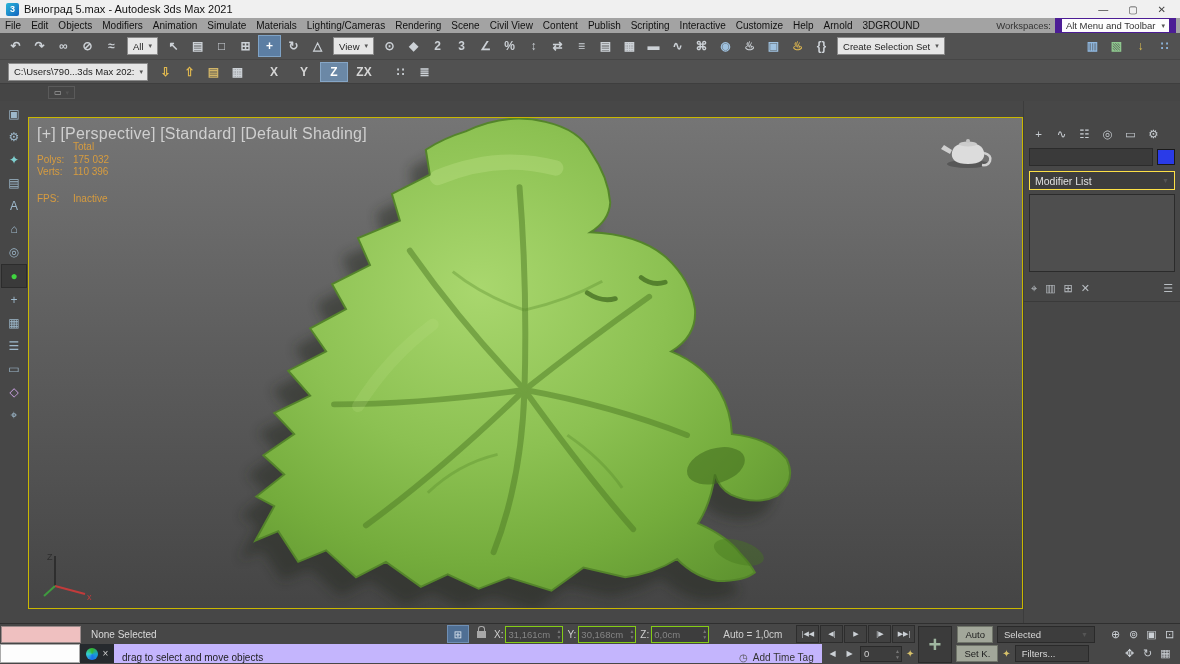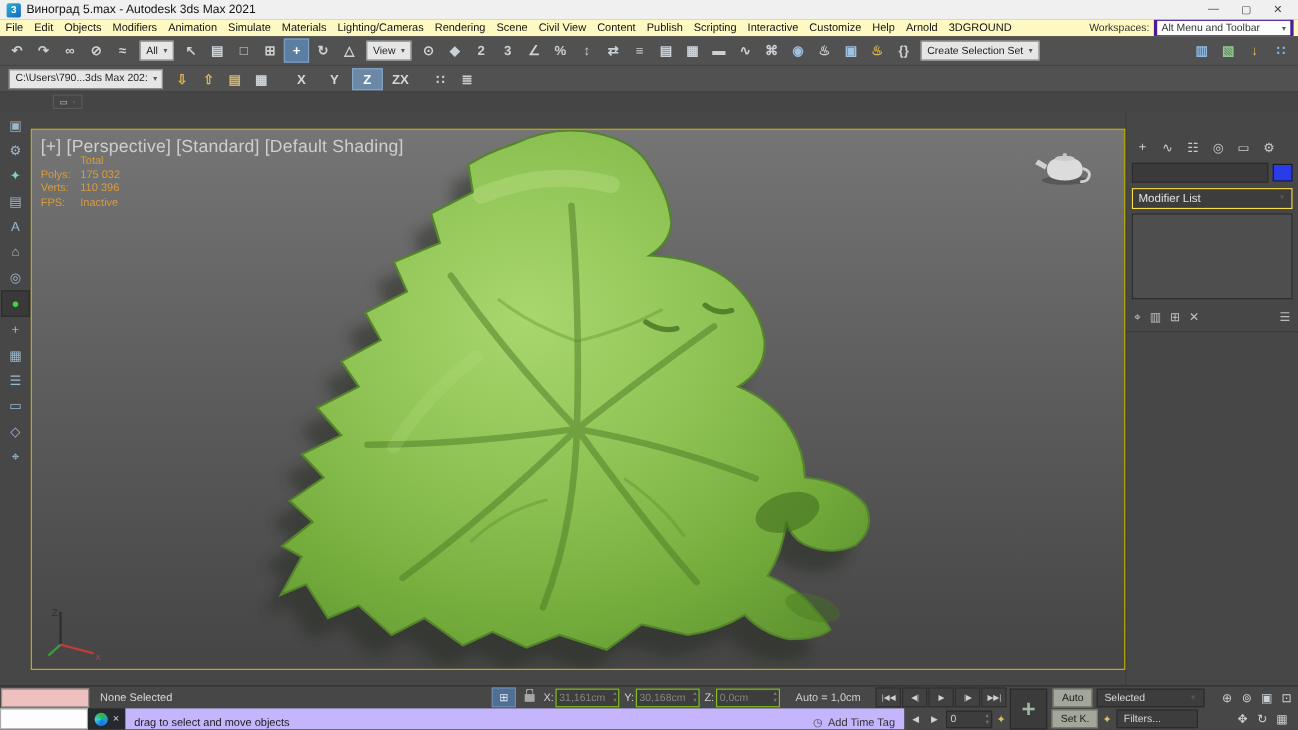--- a/index.html
+++ b/index.html
@@ -5,25 +5,25 @@
   html,body{margin:0;padding:0}
   body{width:1180px;height:664px;font-family:"Liberation Sans",sans-serif;background:#474747;overflow:hidden}
   .app{width:1180px;height:664px;display:flex;flex-direction:column}
 
   
   .titlebar{height:18px;background:#f0f0f0;display:flex;align-items:center;gap:5px;padding:0 6px;font-size:11px;color:#111;flex:0 0 auto}
   .app-logo{width:13px;height:13px;background:linear-gradient(135deg,#29b6d8,#1565c0);border-radius:2px;color:#fff;font-size:9px;font-weight:bold;display:flex;align-items:center;justify-content:center}
   .win-controls{margin-left:auto;display:flex;gap:20px;color:#444;font-size:10px;padding-right:8px}
 
   
-  .menubar{height:15px;background:#fef9c3;display:flex;align-items:center;font-size:10px;color:#111;flex:0 0 auto;white-space:nowrap;overflow:hidden}
+  .menubar{height:15px;background:#a3a3a3;display:flex;align-items:center;font-size:10px;color:#111;flex:0 0 auto;white-space:nowrap;overflow:hidden}
   .menu-row{display:flex}
   .menu-item{padding:0 5px;cursor:default}
   .workspaces{margin-left:auto;display:flex;align-items:center;gap:4px;font-size:9.5px;color:#333;padding-right:4px}
-  .ws-dropdown{background:#fdfdfd;border:3px solid #4c1d95;height:13px;display:flex;align-items:center;gap:20px;padding:0 4px}
+  .ws-dropdown{background:#fdfdfd;border:7px solid #4c1d95;height:13px;display:flex;align-items:center;gap:6px;padding:0 4px}
   .arr{font-size:7px;color:#555}
 
   
   .toolbar1{height:26px;background:#515151;display:flex;align-items:center;gap:1px;padding:0 4px;flex:0 0 auto;border-bottom:1px solid #464646;overflow:hidden}
   .toolbar2{height:23px;background:#515151;display:flex;align-items:center;gap:3px;padding:0 5px;flex:0 0 auto;border-bottom:1px solid #3e3e3e}
   .icon-strip{display:flex;align-items:center;gap:1px}
   .tb-icon{min-width:21px;height:20px;display:flex;align-items:center;justify-content:center;font-size:12px;color:#ccd1d6;border:1px solid transparent;font-weight:bold}
   .tb-icon.active{background:#5c7ea3;border-color:#7fa3c6;color:#fff}
   .tb-dropdown{background:#e6e6e6;border:1px solid #8a8a8a;color:#222;height:16px;display:flex;align-items:center;gap:5px;padding:0 5px;font-size:9.5px;white-space:nowrap;margin:0 3px}
   .push-right{margin-left:auto}
@@ -42,21 +42,21 @@
   .left-rail{width:28px;background:#474747;display:flex;flex-direction:column;align-items:center;padding-top:2px;gap:1px;flex:0 0 auto}
   .rail-icon{width:24px;height:22px;display:flex;align-items:center;justify-content:center;font-size:12px;color:#9db8cb}
   .rail-icon.active{background:#3a3a3a;border:1px solid #2c2c2c}
   .viewport-wrap{flex:1;padding-top:16px;min-width:0}
   .viewport{position:relative;height:calc(100% - 16px);border:1px solid #c9b700;background:linear-gradient(#757575 0%,#5e5e5e 45%,#454545 100%);overflow:hidden}
   .leaf-svg{position:absolute;inset:0}
   .vp-label{position:absolute;top:7px;left:8px;color:#cfcfcf;font-size:16px;letter-spacing:.2px}
   .vp-stats{position:absolute;top:23px;left:8px;font-size:10px;color:#d79c3f}
   .vp-stats .srow{display:flex;line-height:12.5px}
   .vp-stats .lbl{width:36px}
-  .vp-stats .fps-row{margin-top:0;display:flex}
+  .vp-stats .fps-row{margin-top:14px;display:flex}
   .axis-gizmo{position:absolute;left:10px;bottom:6px}
   .vp-thumb{position:absolute;top:16px;right:24px}
 
   
   .right-panel{width:156px;background:#474747;border-left:1px solid #3c3c3c;display:flex;flex-direction:column;padding-top:24px;flex:0 0 auto}
   .cmd-tabs{display:flex;gap:4px;padding:0 5px 5px}
   .cmd-tab{width:19px;height:17px;display:flex;align-items:center;justify-content:center;color:#c8cdd2;font-size:11.5px}
   .obj-row{display:flex;align-items:center;gap:4px;padding:1px 5px 3px}
   .obj-name{flex:1;height:16px;background:#3a3a3a;border:1px solid #2b2b2b}
   .swatch{width:16px;height:14px;border:1px solid #1a1a1a}

